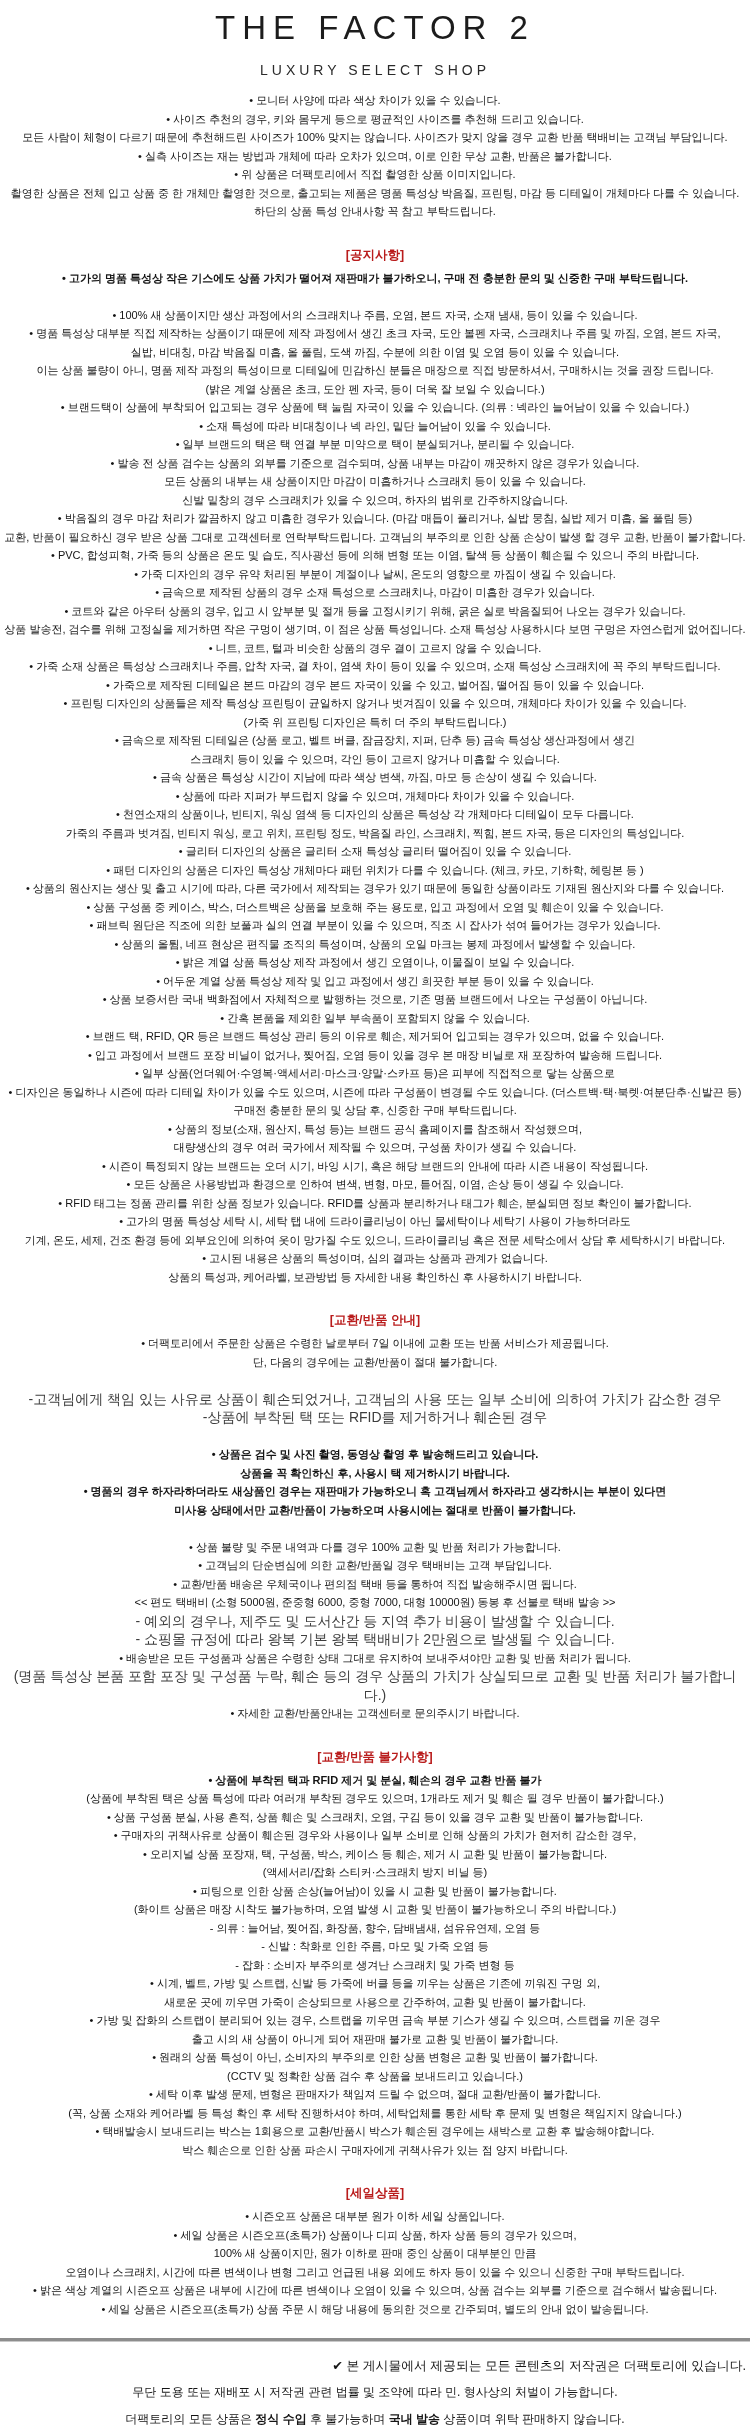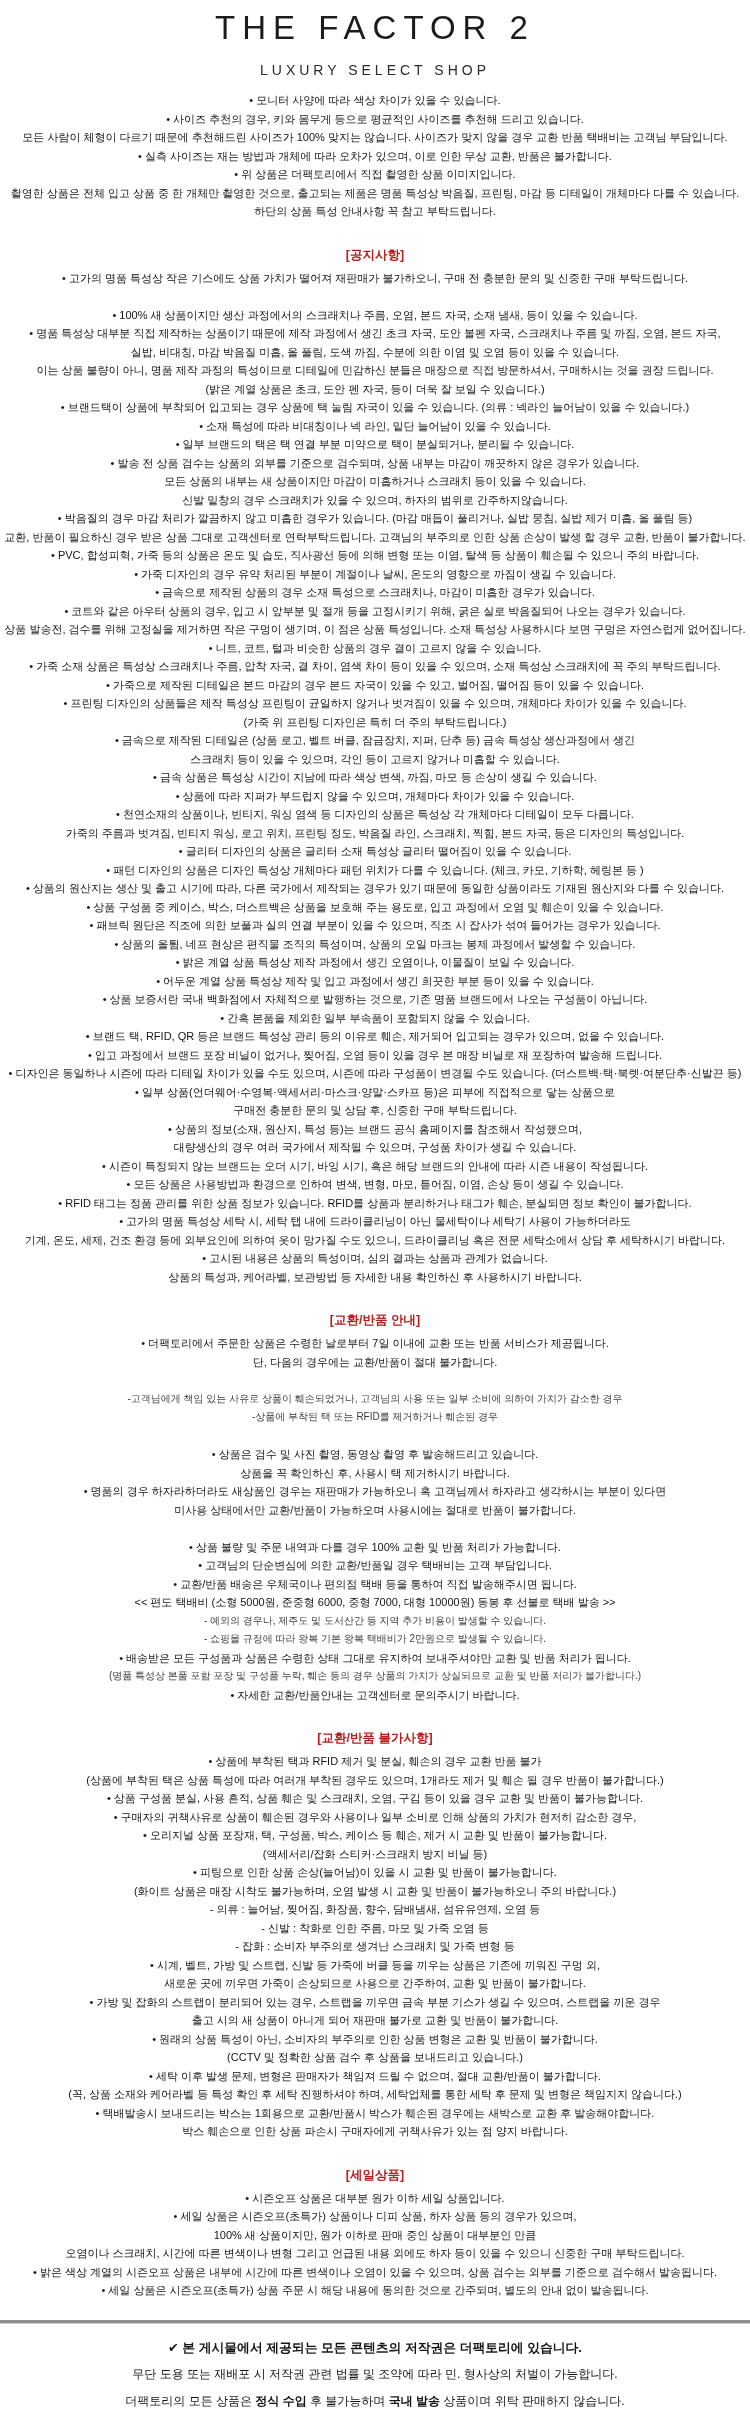--- a/index.html
+++ b/index.html
@@ -29,22 +29,22 @@
   }
   
   .notice-body{padding-top:6px;}
   .line{
     font-size:11px;
     line-height:18.5px;
     min-height:18.5px;
     color:#141414;
     padding:0 4px;
   }
-  .line.b{font-weight:400;}
-  .line.sm{font-size:10px;color:#3d3d3d;}
+  .line.b{font-weight:700;}
+  .line.sm{font-size:14px;color:#3d3d3d;}
   .line.blank{height:18.5px;}
   .heading{
     font-size:12.5px;
     font-weight:700;
     color:#b91c1c;
     line-height:19px;
     margin-top:25px;
     margin-bottom:4px;
   }
   .b{font-weight:700;}
@@ -57,21 +57,21 @@
     margin:0;
   }
   .footer-lines{padding:10px 0 12px;}
   .footer-line{
     font-size:12px;
     line-height:27px;
     min-height:27px;
     color:#141414;
     padding:0 4px;
   }
-  .footer-line.b{font-weight:700;font-size:12.8px;}
+  .footer-line.b{font-weight:400;font-size:12.8px;text-align:right;}
 </style>
 </head>
 <body>
 
 <div class="page">
 
   <header class="brand-header">
     <div class="brand-title">THE FACTOR 2</div>
     <div class="brand-subtitle">LUXURY SELECT SHOP</div>
   </header>
@@ -124,22 +124,22 @@
         <div class="line">• 상품의 원산지는 생산 및 출고 시기에 따라, 다른 국가에서 제작되는 경우가 있기 때문에 동일한 상품이라도 기재된 원산지와 다를 수 있습니다.</div>
         <div class="line">• 상품 구성품 중 케이스, 박스, 더스트백은 상품을 보호해 주는 용도로, 입고 과정에서 오염 및 훼손이 있을 수 있습니다.</div>
         <div class="line">• 패브릭 원단은 직조에 의한 보풀과 실의 연결 부분이 있을 수 있으며, 직조 시 잡사가 섞여 들어가는 경우가 있습니다.</div>
         <div class="line">• 상품의 올튐, 네프 현상은 편직물 조직의 특성이며, 상품의 오일 마크는 봉제 과정에서 발생할 수 있습니다.</div>
         <div class="line">• 밝은 계열 상품 특성상 제작 과정에서 생긴 오염이나, 이물질이 보일 수 있습니다.</div>
         <div class="line">• 어두운 계열 상품 특성상 제작 및 입고 과정에서 생긴 희끗한 부분 등이 있을 수 있습니다.</div>
         <div class="line">• 상품 보증서란 국내 백화점에서 자체적으로 발행하는 것으로, 기존 명품 브랜드에서 나오는 구성품이 아닙니다.</div>
         <div class="line">• 간혹 본품을 제외한 일부 부속품이 포함되지 않을 수 있습니다.</div>
         <div class="line">• 브랜드 택, RFID, QR 등은 브랜드 특성상 관리 등의 이유로 훼손, 제거되어 입고되는 경우가 있으며, 없을 수 있습니다.</div>
         <div class="line">• 입고 과정에서 브랜드 포장 비닐이 없거나, 찢어짐, 오염 등이 있을 경우 본 매장 비닐로 재 포장하여 발송해 드립니다.</div>
+        <div class="line">• 일부 상품(언더웨어·수영복·액세서리·마스크·양말·스카프 등)은 피부에 직접적으로 닿는 상품으로</div>
         <div class="line">• 디자인은 동일하나 시즌에 따라 디테일 차이가 있을 수도 있으며, 시즌에 따라 구성품이 변경될 수도 있습니다. (더스트백·택·북렛·여분단추·신발끈 등)</div>
-        <div class="line">• 일부 상품(언더웨어·수영복·액세서리·마스크·양말·스카프 등)은 피부에 직접적으로 닿는 상품으로</div>
         <div class="line">구매전 충분한 문의 및 상담 후, 신중한 구매 부탁드립니다.</div>
         <div class="line">• 상품의 정보(소재, 원산지, 특성 등)는 브랜드 공식 홈페이지를 참조해서 작성했으며,</div>
         <div class="line">대량생산의 경우 여러 국가에서 제작될 수 있으며, 구성품 차이가 생길 수 있습니다.</div>
         <div class="line">• 시즌이 특정되지 않는 브랜드는 오더 시기, 바잉 시기, 혹은 해당 브랜드의 안내에 따라 시즌 내용이 작성됩니다.</div>
         <div class="line">• 모든 상품은 사용방법과 환경으로 인하여 변색, 변형, 마모, 튿어짐, 이염, 손상 등이 생길 수 있습니다.</div>
         <div class="line">• RFID 태그는 정품 관리를 위한 상품 정보가 있습니다. RFID를 상품과 분리하거나 태그가 훼손, 분실되면 정보 확인이 불가합니다.</div>
         <div class="line">• 고가의 명품 특성상 세탁 시, 세탁 탭 내에 드라이클리닝이 아닌 물세탁이나 세탁기 사용이 가능하더라도</div>
         <div class="line">기계, 온도, 세제, 건조 환경 등에 외부요인에 의하여 옷이 망가질 수도 있으니, 드라이클리닝 혹은 전문 세탁소에서 상담 후 세탁하시기 바랍니다.</div>
         <div class="line">• 고시된 내용은 상품의 특성이며, 심의 결과는 상품과 관계가 없습니다.</div>
         <div class="line">상품의 특성과, 케어라벨, 보관방법 등 자세한 내용 확인하신 후 사용하시기 바랍니다.</div>

